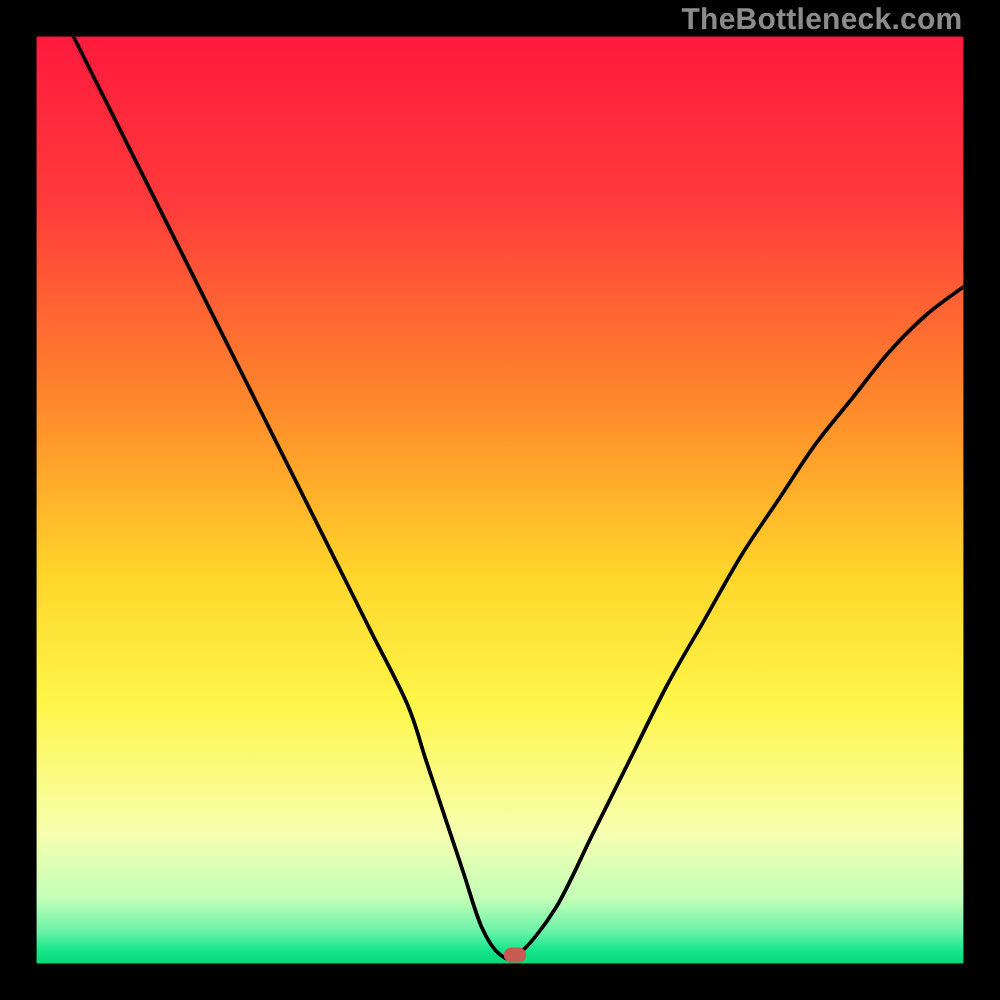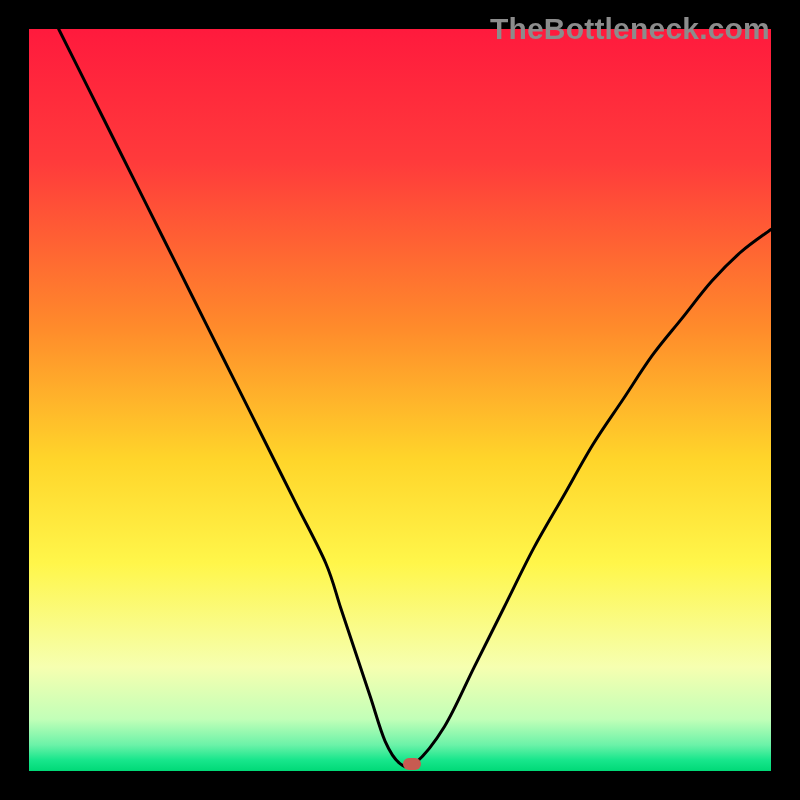--- a/index.html
+++ b/index.html
@@ -33,25 +33,25 @@
   }
   .curve {
     position: absolute;
     left: 0;
     top: 0;
     width: 742px;
     height: 742px;
   }
   .watermark {
     position: absolute;
-    top: 12px;
+    top: 2px;
     right: 30px;
     color: #8c8c8c;
     font-family: Arial, Helvetica, sans-serif;
-    font-size: 30px;
+    font-size: 24px;
     font-weight: 600;
     letter-spacing: 0.2px;
   }
   .marker {
     position: absolute;
     width: 18px;
     height: 12px;
     border-radius: 6px;
     background: #c75b51;
     transform: translate(-50%, -50%);

